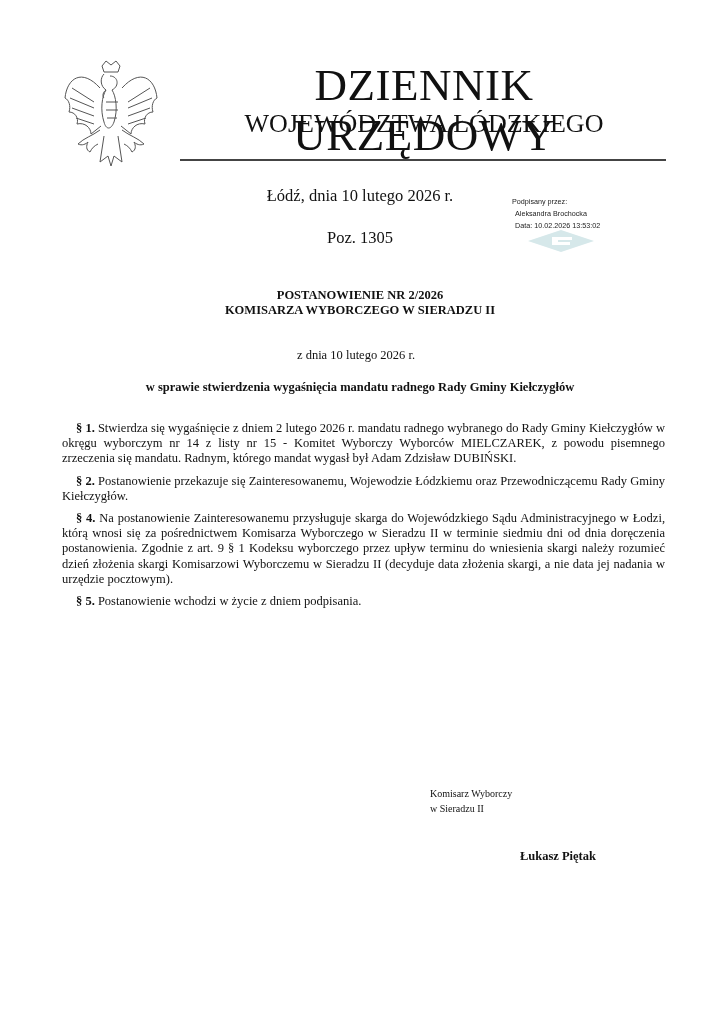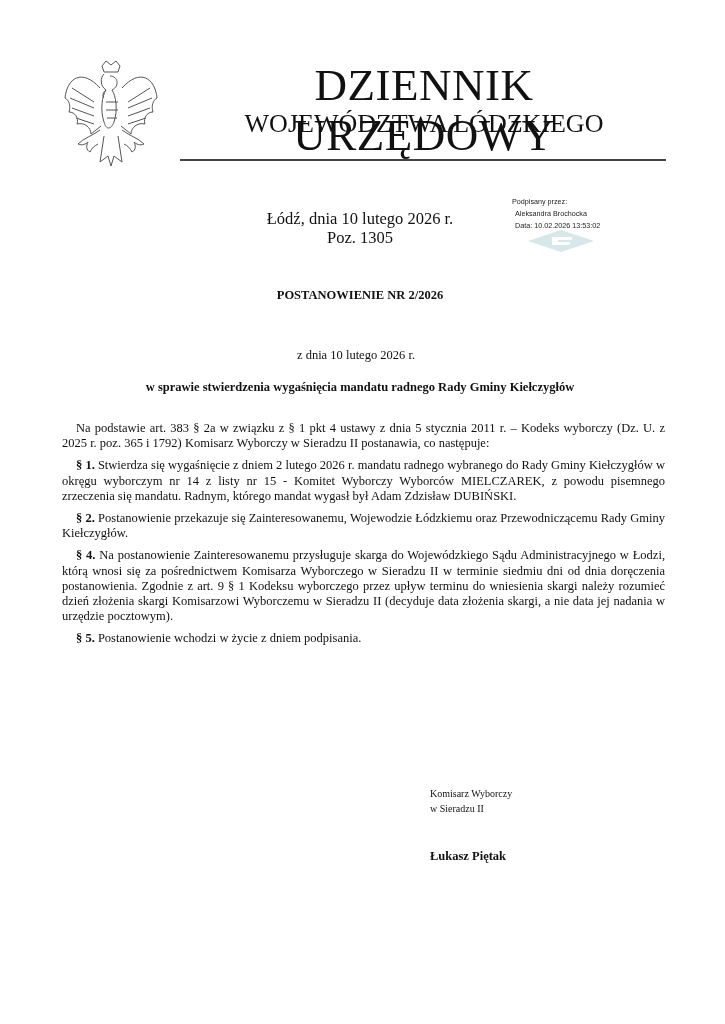--- a/index.html
+++ b/index.html
@@ -1,33 +1,33 @@
 <!DOCTYPE html>
 <html><head>
 <meta charset="utf-8">
 <style>
   html, body { margin: 0; padding: 0; background: #ffffff; }
   body { width: 725px; height: 1024px; position: relative; overflow: hidden; font-family: "Liberation Serif", serif; color: #111; }
   .emblem { position: absolute; left: 62px; top: 58px; width: 98px; height: 112px; }
   .title { position: absolute; left: 180px; top: 60px; width: 488px; text-align: center; font-size: 45px; line-height: 50px; letter-spacing: 0.5px; }
   .subtitle { position: absolute; left: 180px; top: 108px; width: 488px; text-align: center; font-size: 26px; line-height: 32px; }
   .rule { position: absolute; left: 180px; top: 159px; width: 486px; height: 2px; background: #444; }
-  .place-date { position: absolute; left: 240px; top: 209px; width: 240px; text-align: center; font-size: 16.5px; }
+  .place-date { position: absolute; left: 240px; top: 186px; width: 240px; text-align: center; font-size: 16.5px; }
   .poz { position: absolute; left: 240px; top: 228px; width: 240px; text-align: center; font-size: 16.5px; }
   .sig { position: absolute; left: 512px; top: 196px; font-family: "Liberation Sans", sans-serif; font-size: 7.2px; line-height: 12px; color: #222; }
   .sig .l2, .sig .l3 { padding-left: 3px; }
   .sig-logo { position: absolute; left: 528px; top: 230px; width: 66px; height: 22px; }
   .doc-head { position: absolute; left: 60px; top: 288px; width: 600px; text-align: center; font-weight: bold; font-size: 12.5px; line-height: 15px; }
   .doc-date { position: absolute; left: 56px; top: 348px; width: 600px; text-align: center; font-size: 12.5px; }
   .doc-subject { position: absolute; left: 60px; top: 380px; width: 600px; text-align: center; font-weight: bold; font-size: 12.5px; }
   .body { position: absolute; left: 62px; top: 421px; width: 603px; font-size: 12.5px; line-height: 15.2px; text-align: justify; }
   .body p { margin: 0 0 7px 0; text-indent: 14px; }
   .body b { font-weight: bold; }
   .signer { position: absolute; left: 430px; top: 786px; width: 166px; text-align: left; font-size: 10px; line-height: 15px; }
-  .signer-name { position: absolute; left: 430px; top: 849px; width: 166px; text-align: left; font-size: 12.5px; font-weight: bold; }
+  .signer-name { position: absolute; left: 430px; top: 849px; width: 166px; text-align: right; font-size: 12.5px; font-weight: bold; }
 </style>
 </head>
 <body>
 
 <div class="emblem">
   <svg width="98" height="112" viewBox="0 0 98 112">
     <g fill="none" stroke="#555" stroke-width="1">
       <path d="M40 8 l4 -5 l5 4 l5 -4 l4 5 l-2 6 h-14 z"></path>
       <path d="M42 16 c-4 4 -4 12 2 16 c-3 2 -4 6 -2 8"></path>
       <path d="M48 18 c8 0 10 10 2 14 c4 6 6 20 2 32 c-3 8 -8 8 -10 0 c-4 -12 -2 -26 2 -32"></path>
@@ -57,26 +57,26 @@
 </div>
 <div class="sig-logo">
   <svg width="66" height="22" viewBox="0 0 66 22">
     <path d="M0 11 L33 0 L66 11 L33 22 Z" fill="#d6e8ea"></path>
     <path d="M24 7 h20 v3 h-14 v2 h12 v3 h-18 z" fill="#ffffff"></path>
   </svg>
 </div>
 
 <div class="doc-head">
   <div>POSTANOWIENIE NR 2/2026</div>
+  <div>KOMISARZA WYBORCZEGO W SIERADZU II</div>
 </div>
 <div class="doc-date">z dnia 10 lutego 2026 r.</div>
 <div class="doc-subject">w sprawie stwierdzenia wygaśnięcia mandatu radnego Rady Gminy Kiełczygłów</div>
 
 <div class="body">
-  <p>Na podstawie art. 383 § 2a w związku z § 1 pkt 4 ustawy z dnia 5 stycznia 2011 r. – Kodeks wyborczy (Dz. U. z 2025 r. poz. 365 i 1792) Komisarz Wyborczy w Sieradzu II postanawia, co następuje:</p>
   <p><b>§ 1.</b><span> Stwierdza się wygaśnięcie z dniem 2 lutego 2026 r. mandatu radnego wybranego do Rady Gminy Kiełczygłów w okręgu wyborczym nr 14 z listy nr 15 - Komitet Wyborczy Wyborców MIELCZAREK, z powodu pisemnego zrzeczenia się mandatu. Radnym, którego mandat wygasł był Adam Zdzisław DUBIŃSKI.</span></p>
   <p><b>§ 2.</b><span> Postanowienie przekazuje się Zainteresowanemu, Wojewodzie Łódzkiemu oraz Przewodniczącemu Rady Gminy Kiełczygłów.</span></p>
   <p><b>§ 4.</b><span> Na postanowienie Zainteresowanemu przysługuje skarga do Wojewódzkiego Sądu Administracyjnego w Łodzi, którą wnosi się za pośrednictwem Komisarza Wyborczego w Sieradzu II w terminie siedmiu dni od dnia doręczenia postanowienia. Zgodnie z art. 9 § 1 Kodeksu wyborczego przez upływ terminu do wniesienia skargi należy rozumieć dzień złożenia skargi Komisarzowi Wyborczemu w Sieradzu II (decyduje data złożenia skargi, a nie data jej nadania w urzędzie pocztowym).</span></p>
   <p><b>§ 5.</b><span> Postanowienie wchodzi w życie z dniem podpisania.</span></p>
 </div>
 
 <div class="signer">
   <div>Komisarz Wyborczy</div>
   <div>w Sieradzu II</div>
 </div>

